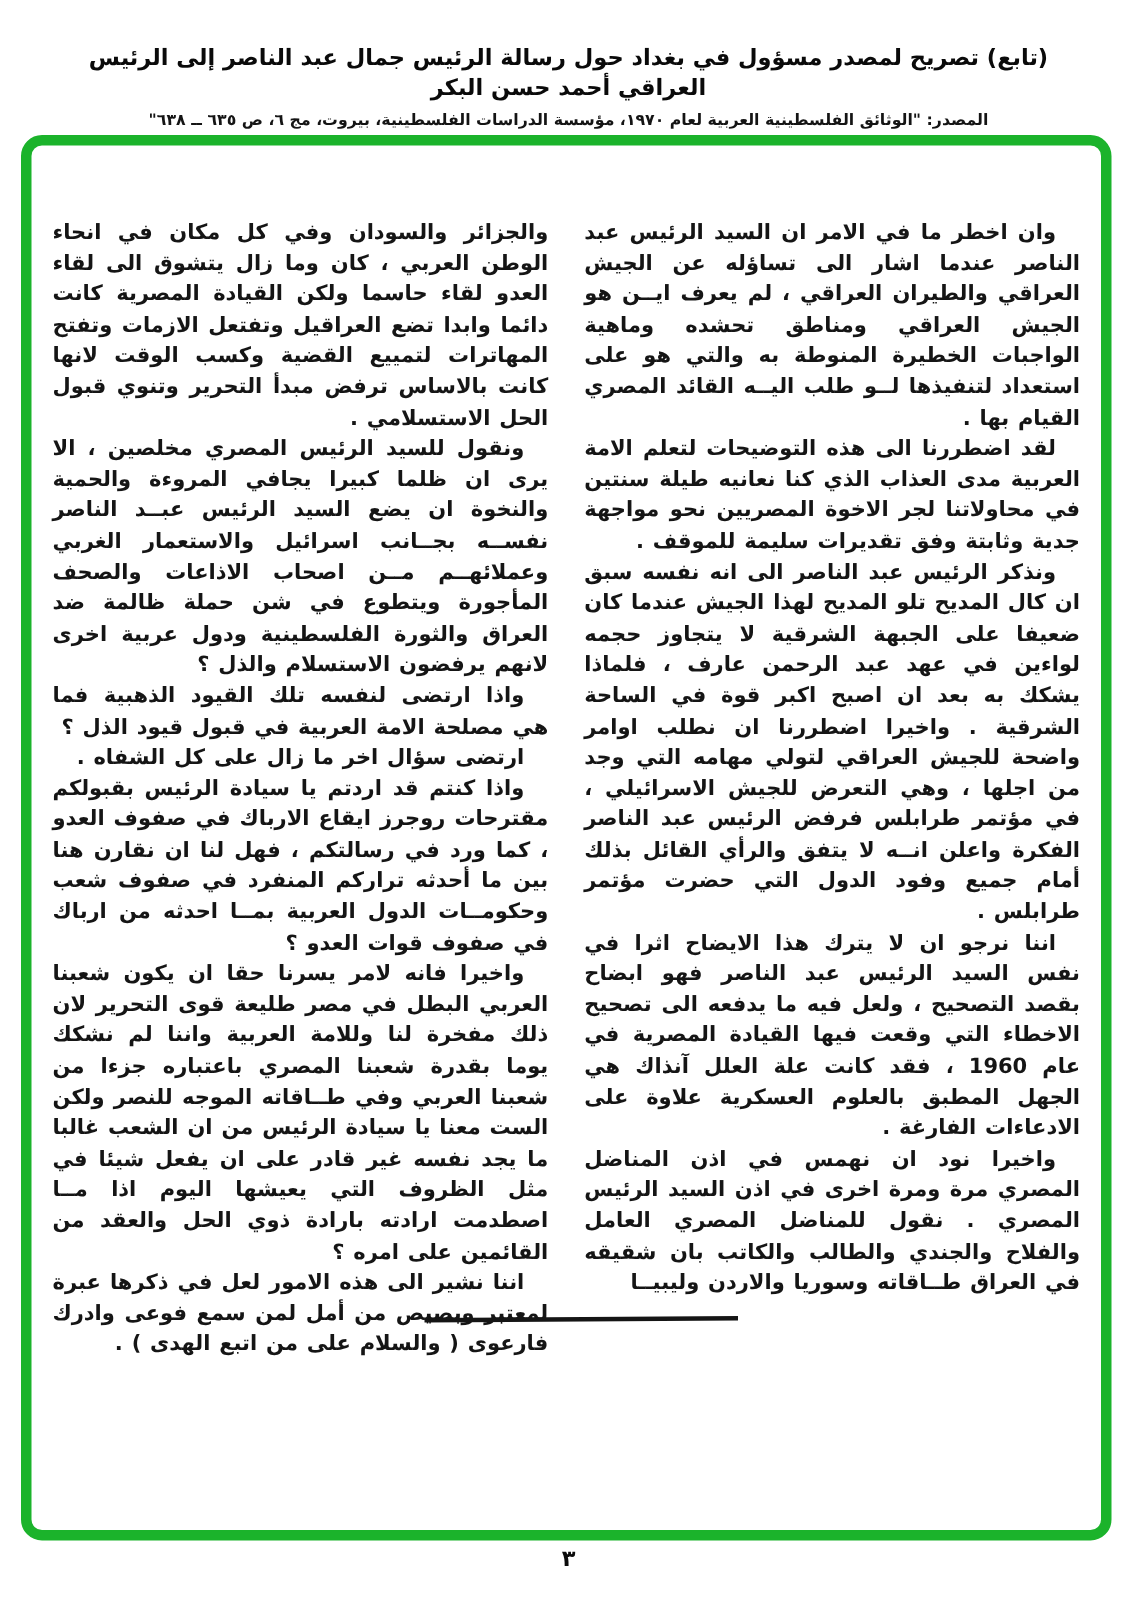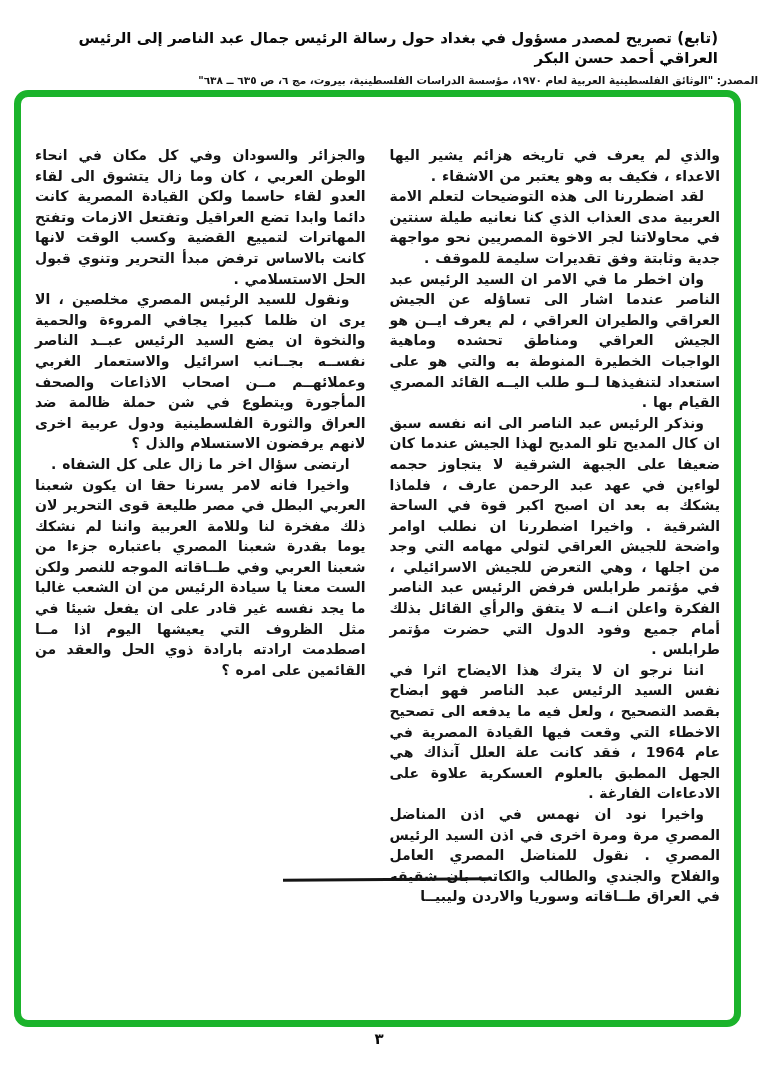--- a/index.html
+++ b/index.html
@@ -7,20 +7,21 @@
     width:758px;height:1078px;
     background:#ffffff;
     font-family:"DejaVu Sans",sans-serif;
     position:relative;
     overflow:hidden;
     color:#111;
   }
   .header{
     position:absolute;
     top:28px;left:0;right:0;
+    text-align:center;
     direction:rtl;
   }
   .header-title{
     font-size:15px;
     font-weight:bold;
     color:#0a0a0a;
     padding:0 40px;
     line-height:20px;
   }
   .header-source{
@@ -82,31 +83,33 @@
 <body>
 
 <div class="header">
   <div class="header-title">(تابع) تصريح لمصدر مسؤول في بغداد حول رسالة الرئيس جمال عبد الناصر إلى الرئيس العراقي أحمد حسن البكر</div>
   <div class="header-source">المصدر: "الوثائق الفلسطينية العربية لعام ١٩٧٠، مؤسسة الدراسات الفلسطينية، بيروت، مج ٦، ص ٦٣٥ ــ ٦٣٨"</div>
 </div>
 
 <div class="content-frame" style="border-color: rgb(27, 179, 43);">
   <div class="columns">
     <div class="col">
-      <p class="no-indent">والذي لم يعرف في تاريخه هزائم يشير اليها الاعداء ، فكيف به وهو يعتبر من الاشقاء .</p>
+      <p>وان اخطر ما في الامر ان السيد الرئيس عبد الناصر عندما اشار الى تساؤله عن الجيش العراقي والطيران العراقي ، لم يعرف ايــن هو الجيش العراقي ومناطق تحشده وماهية الواجبات الخطيرة المنوطة به والتي هو على استعداد لتنفيذها لــو طلب اليــه القائد المصري القيام بها .</p>
       <p>لقد اضطررنا الى هذه التوضيحات لتعلم الامة العربية مدى العذاب الذي كنا نعانيه طيلة سنتين في محاولاتنا لجر الاخوة المصريين نحو مواجهة جدية وثابتة وفق تقديرات سليمة للموقف .</p>
-      <p>وان اخطر ما في الامر ان السيد الرئيس عبد الناصر عندما اشار الى تساؤله عن الجيش العراقي والطيران العراقي ، لم يعرف ايــن هو الجيش العراقي ومناطق تحشده وماهية الواجبات الخطيرة المنوطة به والتي هو على استعداد لتنفيذها لــو طلب اليــه القائد المصري القيام بها .</p>
       <p>ونذكر الرئيس عبد الناصر الى انه نفسه سبق ان كال المديح تلو المديح لهذا الجيش عندما كان ضعيفا على الجبهة الشرقية لا يتجاوز حجمه لواءين في عهد عبد الرحمن عارف ، فلماذا يشكك به بعد ان اصبح اكبر قوة في الساحة الشرقية . واخيرا اضطررنا ان نطلب اوامر واضحة للجيش العراقي لتولي مهامه التي وجد من اجلها ، وهي التعرض للجيش الاسرائيلي ، في مؤتمر طرابلس فرفض الرئيس عبد الناصر الفكرة واعلن انــه لا يتفق والرأي القائل بذلك أمام جميع وفود الدول التي حضرت مؤتمر طرابلس .</p>
-      <p>اننا نرجو ان لا يترك هذا الايضاح اثرا في نفس السيد الرئيس عبد الناصر فهو ابضاح بقصد التصحيح ، ولعل فيه ما يدفعه الى تصحيح الاخطاء التي وقعت فيها القيادة المصرية في عام 1964 ، فقد كانت علة العلل آنذاك هي الجهل المطبق بالعلوم العسكرية علاوة على الادعاءات الفارغة .</p>
+      <p>اننا نرجو ان لا يترك هذا الايضاح اثرا في نفس السيد الرئيس عبد الناصر فهو ابضاح بقصد التصحيح ، ولعل فيه ما يدفعه الى تصحيح الاخطاء التي وقعت فيها القيادة المصرية في عام 1960 ، فقد كانت علة العلل آنذاك هي الجهل المطبق بالعلوم العسكرية علاوة على الادعاءات الفارغة .</p>
       <p>واخيرا نود ان نهمس في اذن المناضل المصري مرة ومرة اخرى في اذن السيد الرئيس المصري . نقول للمناضل المصري العامل والفلاح والجندي والطالب والكاتب بان شقيقه في العراق طــاقاته وسوريا والاردن وليبيــا</p>
     </div>
     <div class="col">
       <p class="no-indent">والجزائر والسودان وفي كل مكان في انحاء الوطن العربي ، كان وما زال يتشوق الى لقاء العدو لقاء حاسما ولكن القيادة المصرية كانت دائما وابدا تضع العراقيل وتفتعل الازمات وتفتح المهاترات لتمييع القضية وكسب الوقت لانها كانت بالاساس ترفض مبدأ التحرير وتنوي قبول الحل الاستسلامي .</p>
       <p>ونقول للسيد الرئيس المصري مخلصين ، الا يرى ان ظلما كبيرا يجافي المروءة والحمية والنخوة ان يضع السيد الرئيس عبــد الناصر نفســه بجــانب اسرائيل والاستعمار الغربي وعملائهــم مــن اصحاب الاذاعات والصحف المأجورة ويتطوع في شن حملة ظالمة ضد العراق والثورة الفلسطينية ودول عربية اخرى لانهم يرفضون الاستسلام والذل ؟</p>
+      <p>واذا ارتضى لنفسه تلك القيود الذهبية فما هي مصلحة الامة العربية في قبول قيود الذل ؟</p>
       <p>ارتضى سؤال اخر ما زال على كل الشفاه .</p>
+      <p>واذا كنتم قد اردتم يا سيادة الرئيس بقبولكم مقترحات روجرز ايقاع الارباك في صفوف العدو ، كما ورد في رسالتكم ، فهل لنا ان نقارن هنا بين ما أحدثه تراركم المنفرد في صفوف شعب وحكومــات الدول العربية بمــا احدثه من ارباك في صفوف قوات العدو ؟</p>
       <p>واخيرا فانه لامر يسرنا حقا ان يكون شعبنا العربي البطل في مصر طليعة قوى التحرير لان ذلك مفخرة لنا وللامة العربية واننا لم نشكك يوما بقدرة شعبنا المصري باعتباره جزءا من شعبنا العربي وفي طــاقاته الموجه للنصر ولكن الست معنا يا سيادة الرئيس من ان الشعب غالبا ما يجد نفسه غير قادر على ان يفعل شيئا في مثل الظروف التي يعيشها اليوم اذا مــا اصطدمت ارادته بارادة ذوي الحل والعقد من القائمين على امره ؟</p>
+      <p>اننا نشير الى هذه الامور لعل في ذكرها عبرة لمعتبر وبصيص من أمل لمن سمع فوعى وادرك فارعوى ( والسلام على من اتبع الهدى ) .</p>
     </div>
   </div>
 </div>
 
 <div class="end-divider"></div>
 
 <div class="page-number">٣</div>
 
 </body></html>

